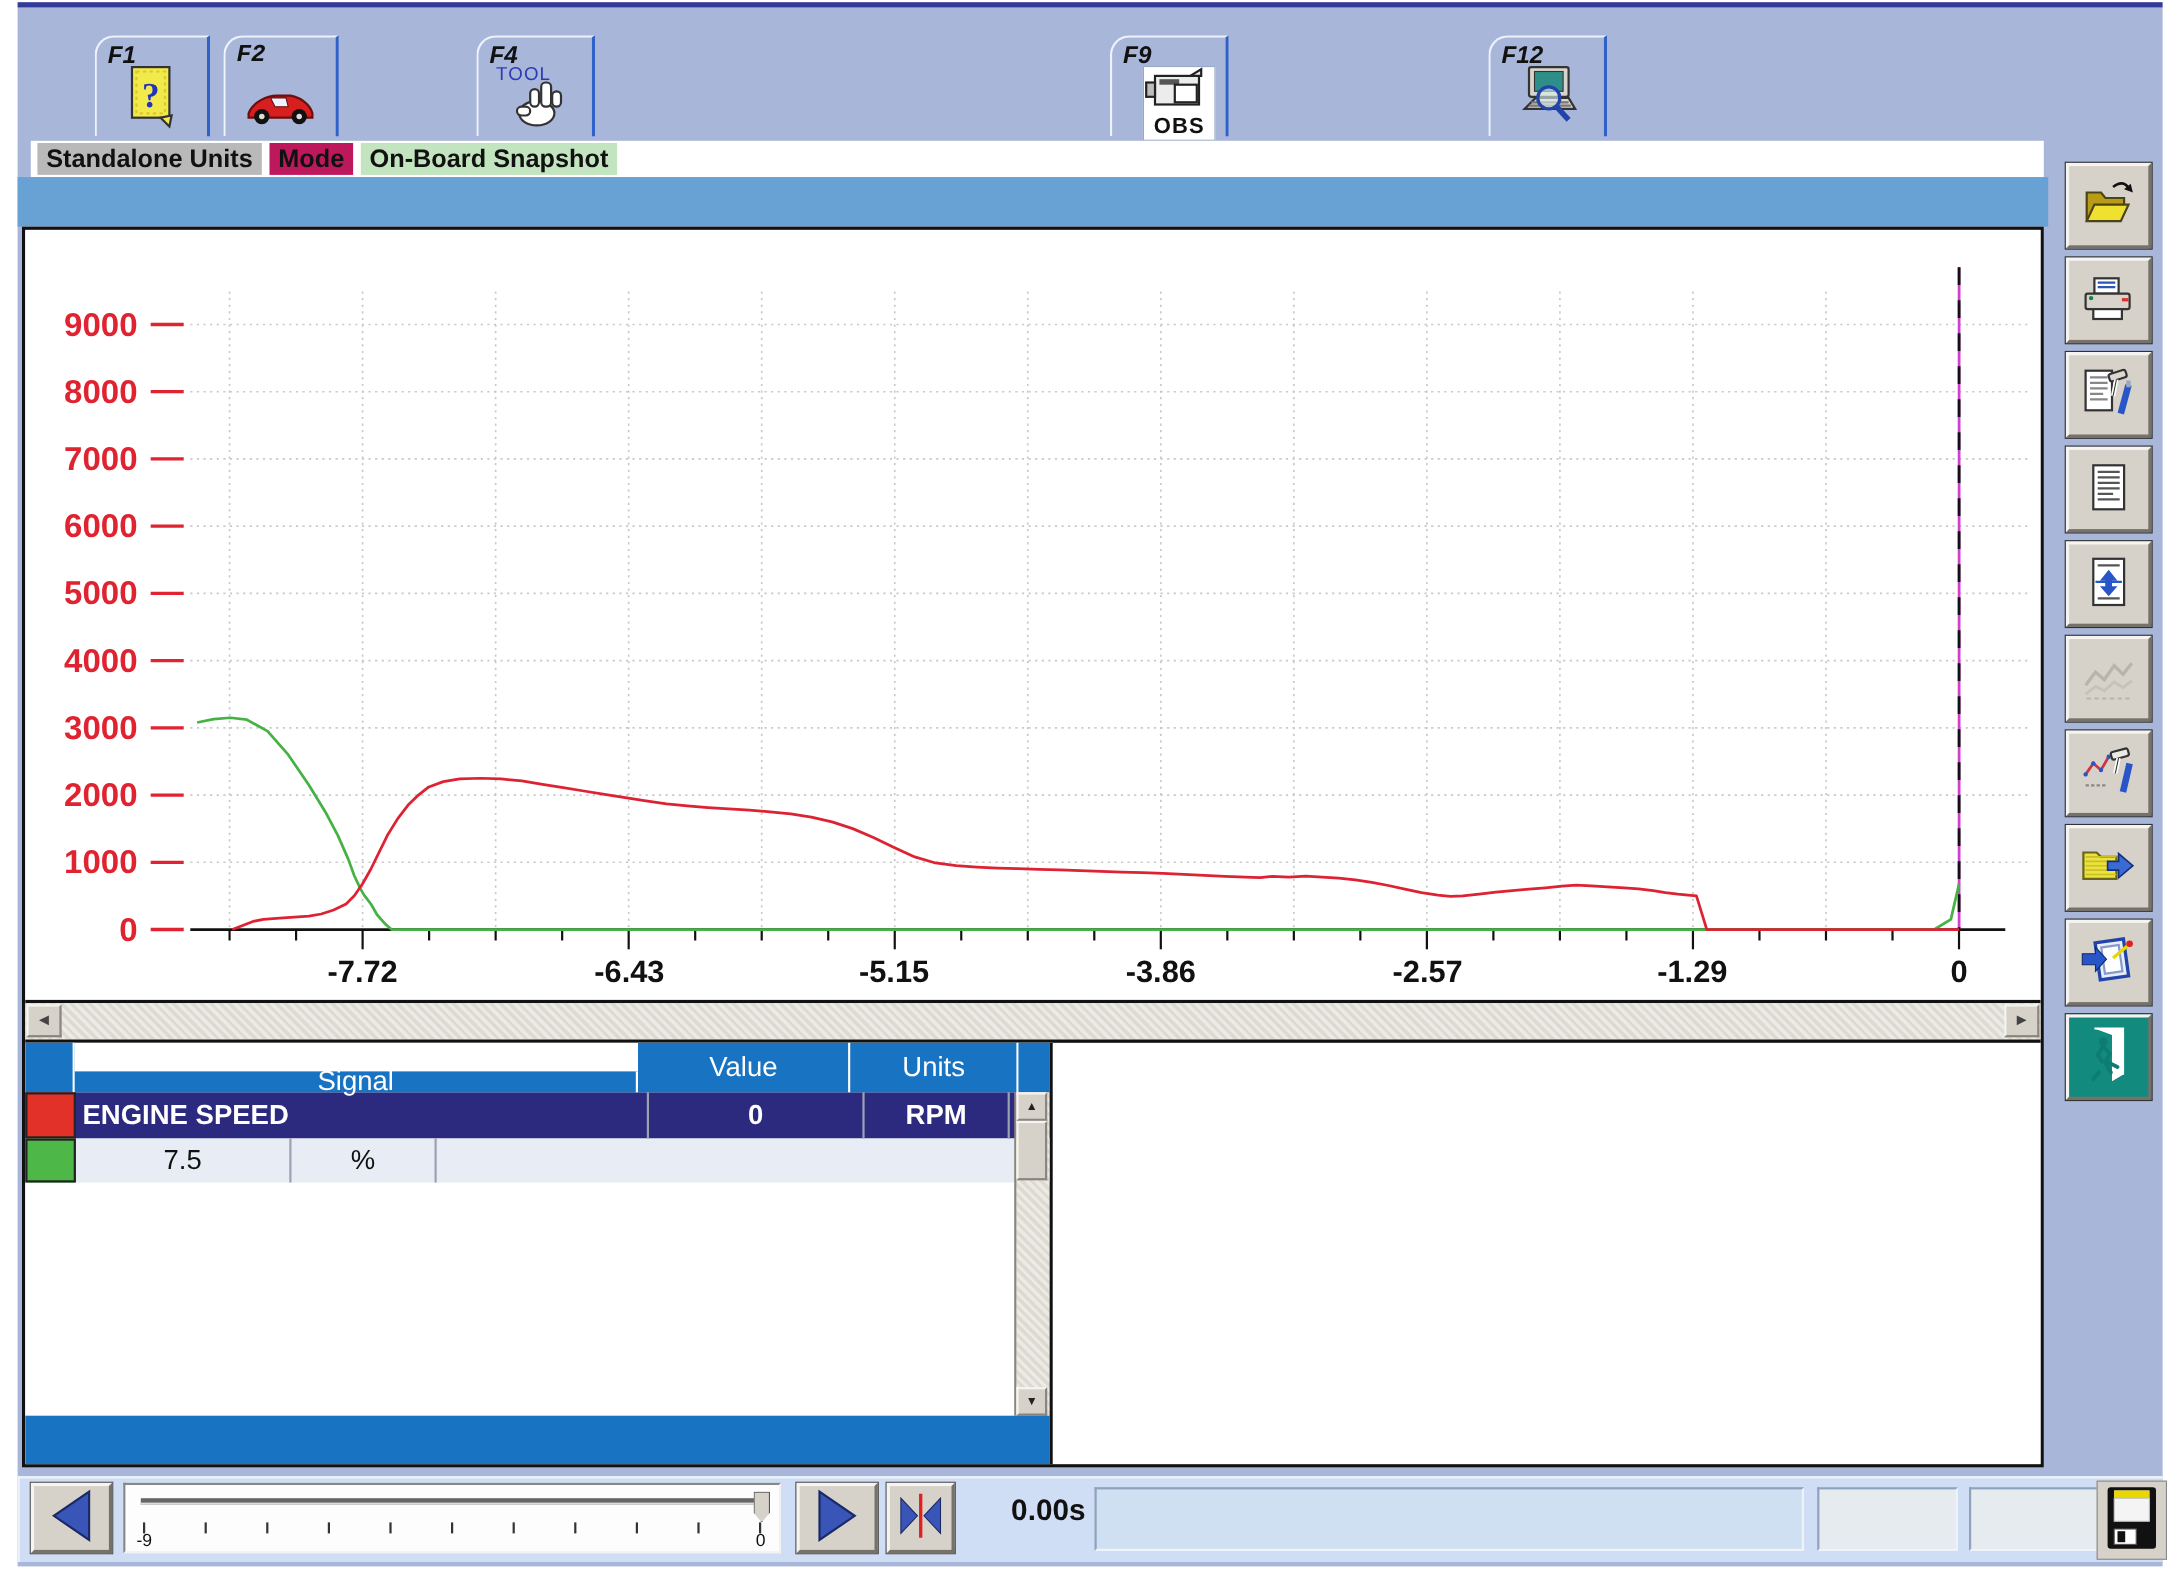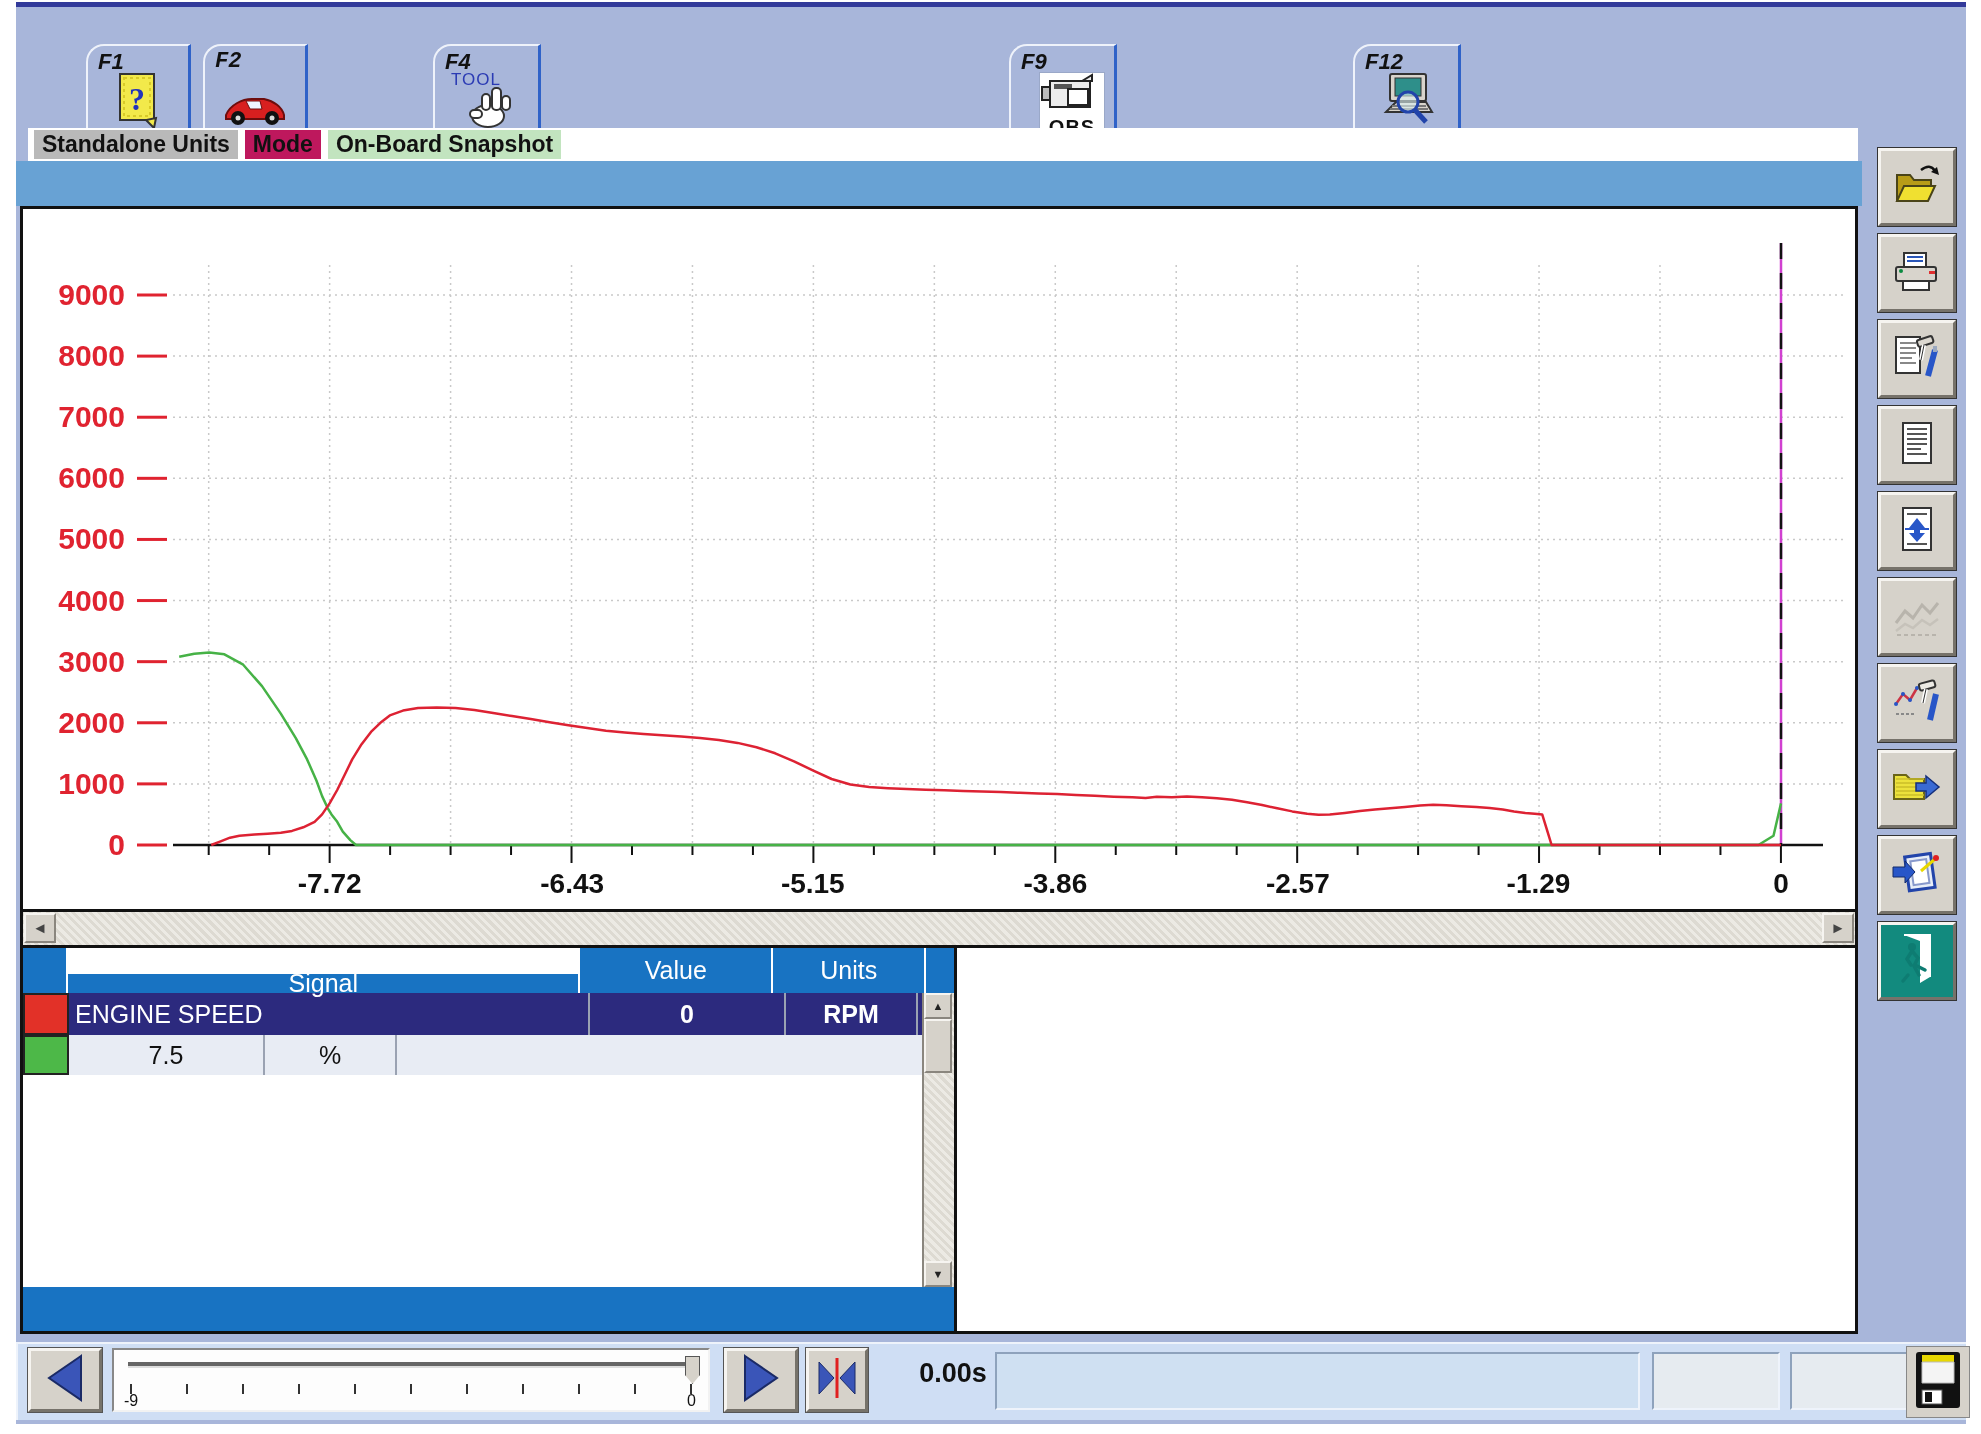--- a/index.html
+++ b/index.html
@@ -1,21 +1,21 @@
 <!DOCTYPE html>
 <html><head>
 <meta charset="utf-8">
 <style>
   html,body{margin:0;padding:0;background:#ffffff;}
   #app{position:relative;width:1981px;height:1434px;background:#ffffff;overflow:hidden;
        font-family:"Liberation Sans","DejaVu Sans",sans-serif;}
   .peri{position:absolute;left:16px;top:7px;width:1950px;height:1417px;background:#a8b6da;}
   .topstrip{position:absolute;left:16px;top:2px;width:1950px;height:5px;background:#323a9a;}
   
-  .fbtn{position:absolute;top:44px;height:90px;border-right:3px solid #2f62c8;
+  .fbtn{position:absolute;top:32px;height:90px;border-right:3px solid #2f62c8;
         border-top:2px solid #eef2fa;border-left:2px solid #eef2fa;border-top-left-radius:18px;}
   .fkey{position:absolute;left:10px;top:3px;font-style:italic;font-weight:bold;font-size:22px;color:#111;}
   .ficon{position:absolute;left:0;right:0;bottom:2px;text-align:center;}
   .obsplate{position:absolute;left:28px;top:26px;width:64px;height:66px;background:#ffffff;border:1px solid #9aa8c8;}
   .obstxt{position:absolute;left:0;right:0;bottom:0;font-weight:bold;font-size:20px;color:#111;text-align:center;
           font-family:"Liberation Sans",sans-serif;letter-spacing:1px;}
   .tooltxt{position:absolute;left:16px;top:24px;font-weight:normal;font-size:17px;color:#2b3bb4;letter-spacing:1px;}
   
   .modebar{position:absolute;left:28px;top:128px;width:1830px;height:33px;background:#ffffff;
            display:flex;align-items:center;padding-left:6px;box-sizing:border-box;}
@@ -247,21 +247,21 @@
         <div class="thead" id="thead">
             <div class="th" style="width: 46px;"></div>
             <div class="th" style="width: 521px; margin-top: 26px;">Signal</div>
             <div class="th" style="width: 196px;">Value</div>
             <div class="th" style="width: 156px;">Units</div>
             <div class="th" style="width: 28px; border-right: none;"></div>
           </div>
         <div id="tbody">
             <div class="row rowsel">
               <div class="swatch" style="background: rgb(226, 49, 40);"></div>
-              <div class="cell sig" style="width: 521px; font-weight: normal;">ENGINE SPEED</div>
+              <div class="cell sig" style="width: 521px; font-weight: bold;">ENGINE SPEED</div>
               <div class="cell ctr" style="width: 196px; font-weight: bold;">0</div>
               <div class="cell ctr" style="width: 132px; font-weight: bold;">RPM</div>
             </div>
             <div class="row rownorm" style="height: 40px;">
               <div class="swatch" style="background: rgb(77, 184, 72);"></div>
               <div class="cell ctr" style="width: 196px;">7.5</div>
               <div class="cell ctr" style="width: 132px;">%</div>
             </div>
           </div>
         <div class="vscroll">

